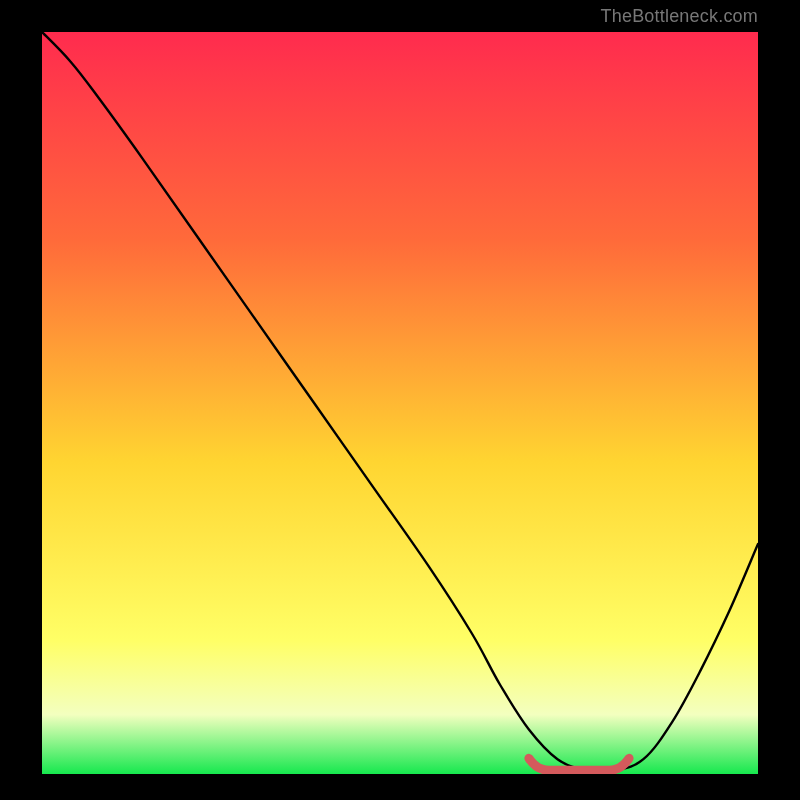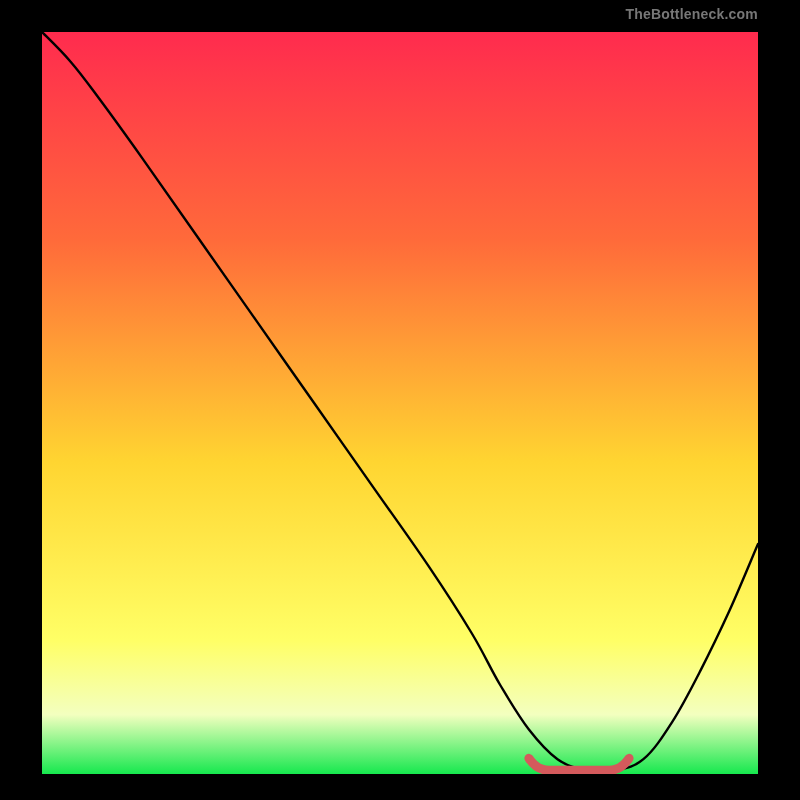--- a/index.html
+++ b/index.html
@@ -24,22 +24,22 @@
     top: 32px;
     width: 716px;
     height: 742px;
     overflow: hidden;
   }
   .watermark {
     position: absolute;
     top: 6px;
     right: 42px;
     font-family: Arial, Helvetica, sans-serif;
-    font-size: 14px;
-    font-weight: 700;
+    font-size: 18px;
+    font-weight: 400;
     color: #777;
     letter-spacing: 0.2px;
     margin-left: 28px;
   }
   svg { display: block; }
 </style>
 </head>
 <body>
 
 <div class="frame">

